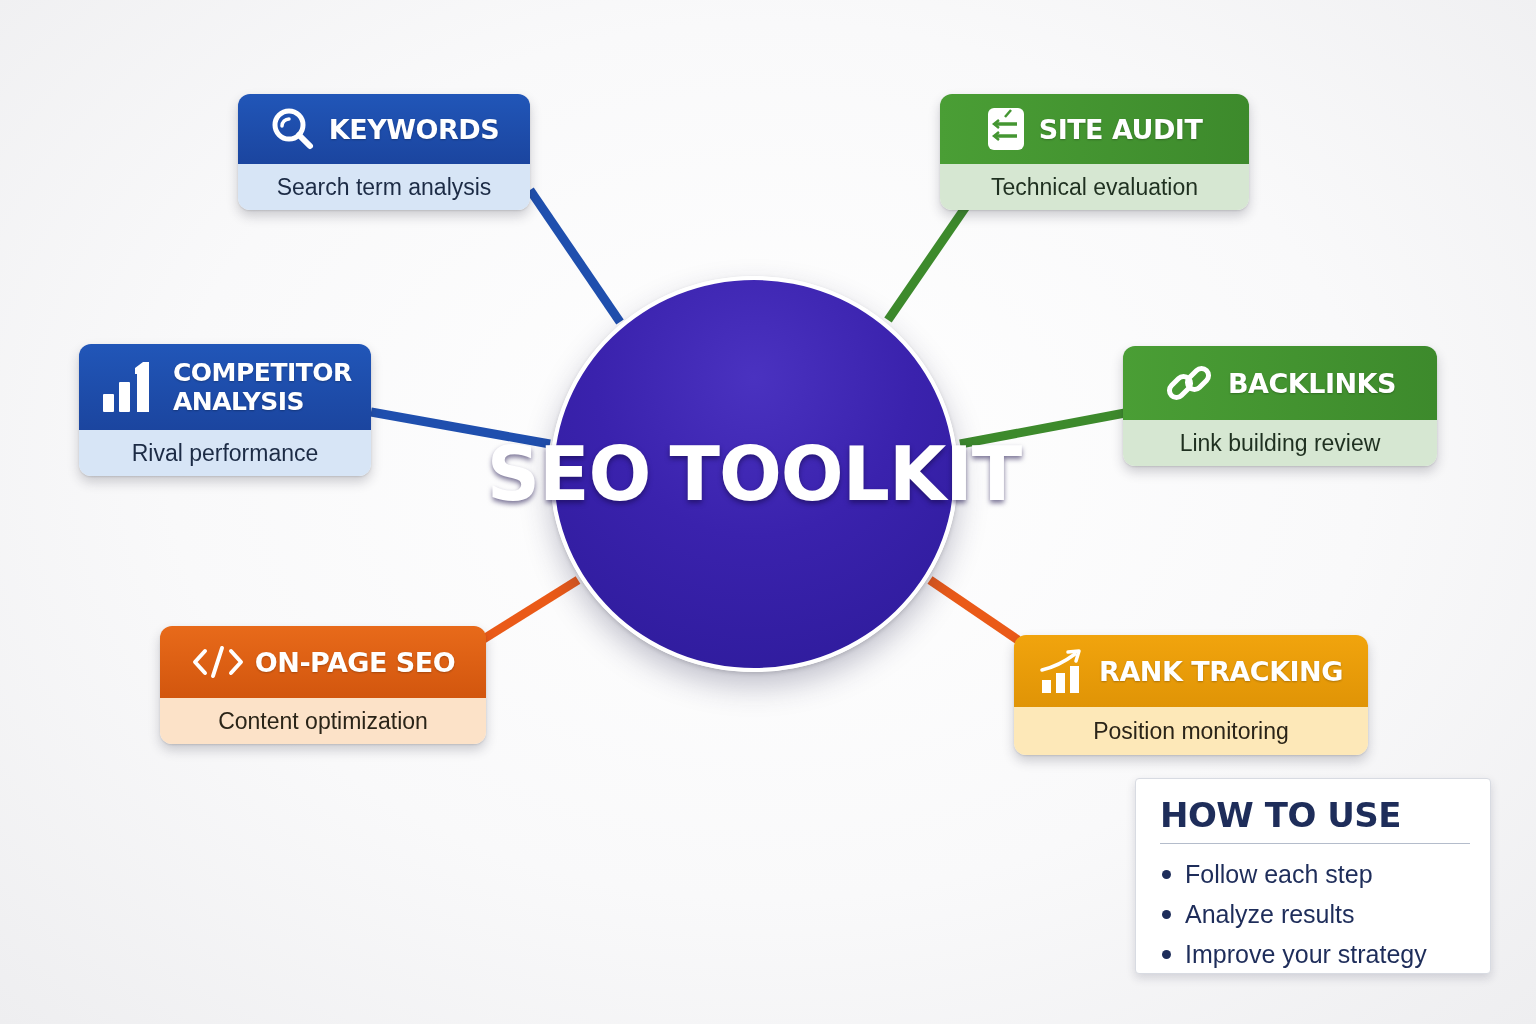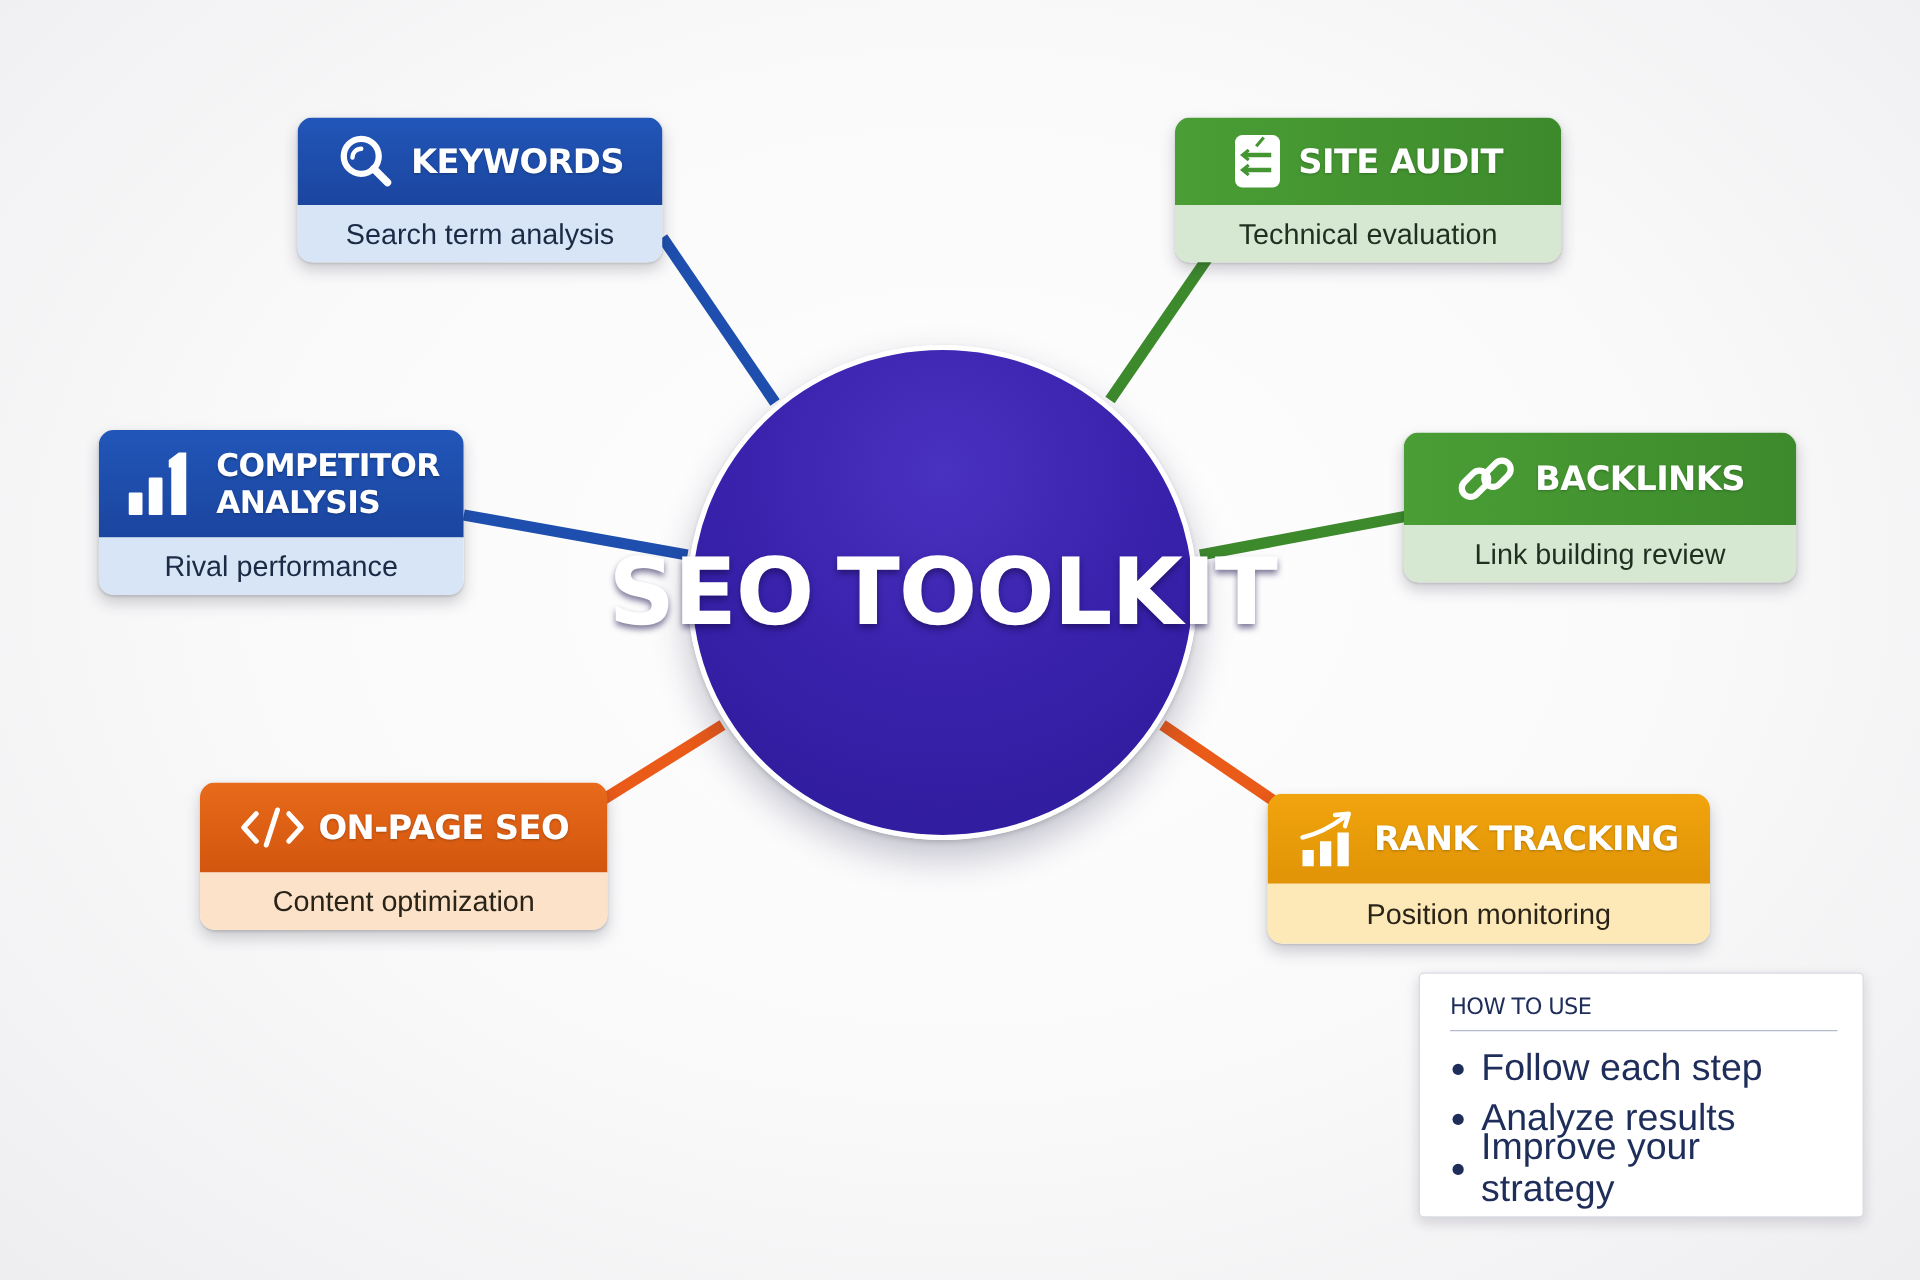--- a/index.html
+++ b/index.html
@@ -74,27 +74,27 @@
   #card-rank .card-head { height: 72px; }
   #card-rank .card-sub { height: 48px; }
 
   .howto {
     position: absolute; left: 1135px; top: 778px; width: 356px; height: 196px;
     background: #ffffff; border: 1px solid #d8dbe2; border-radius: 4px;
     box-shadow: 0 4px 10px rgba(30,30,60,0.16);
     padding: 16px 20px 0 24px; color: #1e2d5a;
   }
   .howto-title {
-    font-family: "DejaVu Sans", sans-serif; font-weight: 400; font-size: 18px;
+    font-family: "DejaVu Sans", sans-serif; font-weight: 700; font-size: 34px;
     letter-spacing: -0.5px; padding-bottom: 8px; border-bottom: 1.5px solid #b4bccb;
     margin-right: 0;
   }
   .howto-list { list-style: none; margin-top: 10px; }
   .howto-list li {
-    display: flex; align-items: center; font-size: 30px; height: 40px; color: #1e2d5a;
+    display: flex; align-items: center; font-size: 25px; height: 40px; color: #1e2d5a;
   }
   .bullet { display: inline-block; width: 9px; height: 9px; border-radius: 50%; background: #1e2d5a; margin-right: 14px; margin-left: 2px; }
 </style>
 </head>
 <body>
 
 <div class="stage">
 
   <svg class="connectors" viewBox="0 0 1536 1024">
     <line x1="530" y1="190" x2="620" y2="322" stroke="#1f4fae" stroke-width="9"></line>

